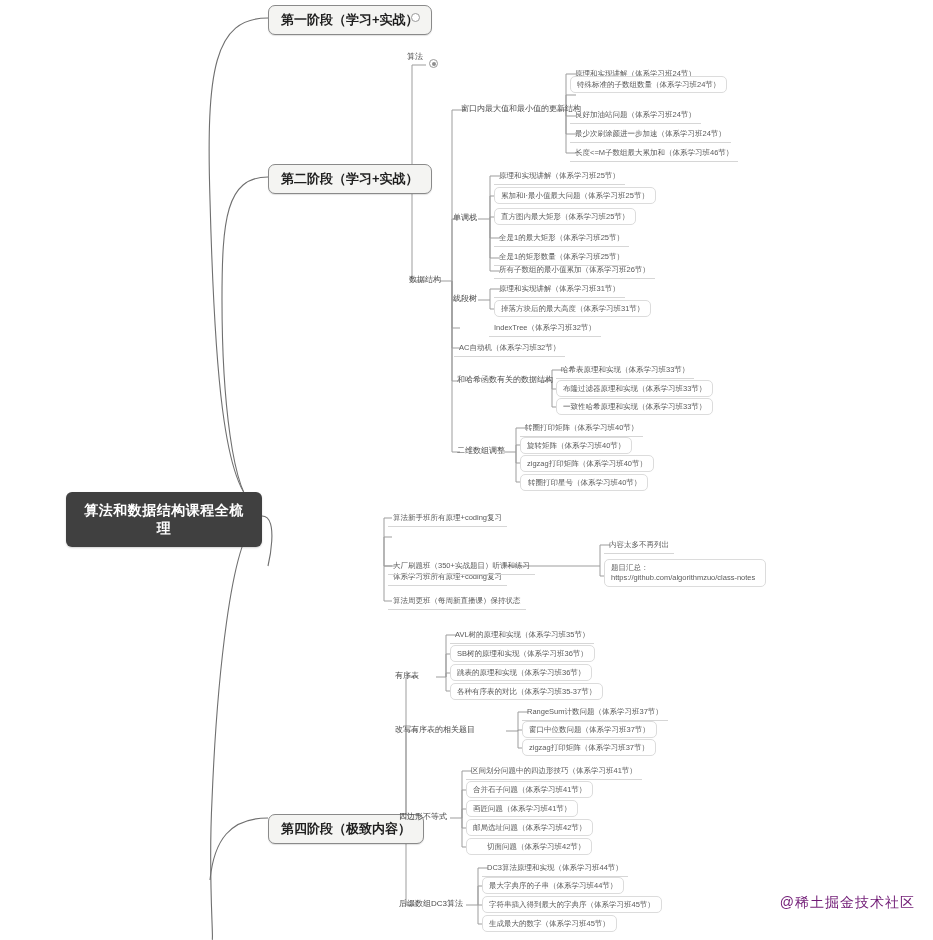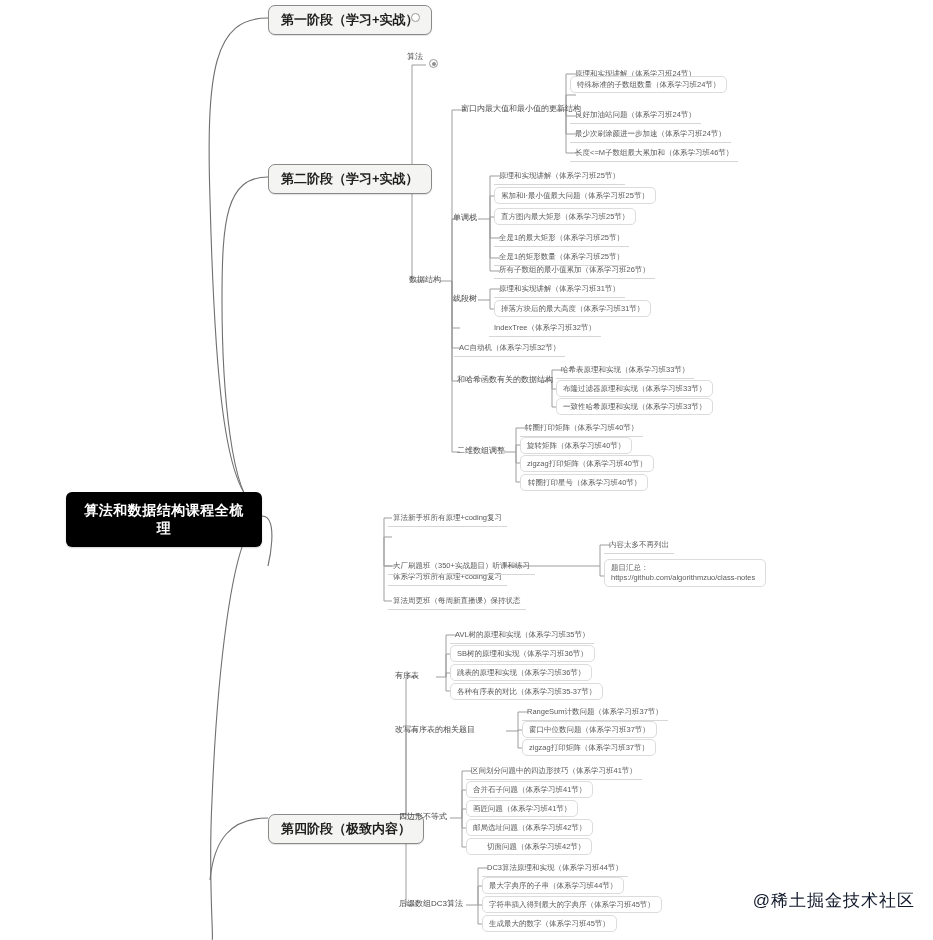--- a/index.html
+++ b/index.html
@@ -99,22 +99,22 @@
     width: 4px; height: 4px;
     border-radius: 50%;
     background: #8e8e8e;
   }
 
   
   .watermark {
     position: absolute;
     right: 18px;
     bottom: 28px;
-    font-size: 17px;
-    color: #0f172a;
+    font-size: 14px;
+    color: #701a75;
     letter-spacing: 1px;
     user-select: none;
   }
 </style>
 </head>
 <body>
 
 <div id="canvas">
 
   <svg id="edges" viewBox="0 0 933 940">
@@ -197,21 +197,21 @@
       <path d="M462,818 L462,828 L472,828"></path>
       <path d="M462,818 L462,847 L472,847"></path>
 
       <path d="M466,905 L478,905 L478,868 L488,868"></path>
       <path d="M478,905 L478,886 L488,886"></path>
       <path d="M478,905 L478,905 L488,905"></path>
       <path d="M478,905 L478,924 L488,924"></path>
     </g>
   </svg>
 
-  <div class="node root-node" style="left: 66px; top: 492px; background: #000000;">算法和数据结构课程全梳理</div>
+  <div class="node root-node" style="left: 66px; top: 492px; background: #404040;">算法和数据结构课程全梳理</div>
 
   <div class="node stage-node" style="left:268px; top:5px;">第一阶段（学习+实战）</div>
   <div class="handle" style="left:411px; top:13px;"></div>
 
   <div class="node stage-node" style="left:268px; top:164px;">第二阶段（学习+实战）</div>
 
 
   <div class="node stage-node" style="left:268px; top:805px;margin-top:9px;">第四阶段（极致内容）</div>
 
   <div class="node label-node" style="left:404px; top:50px;">算法</div>

